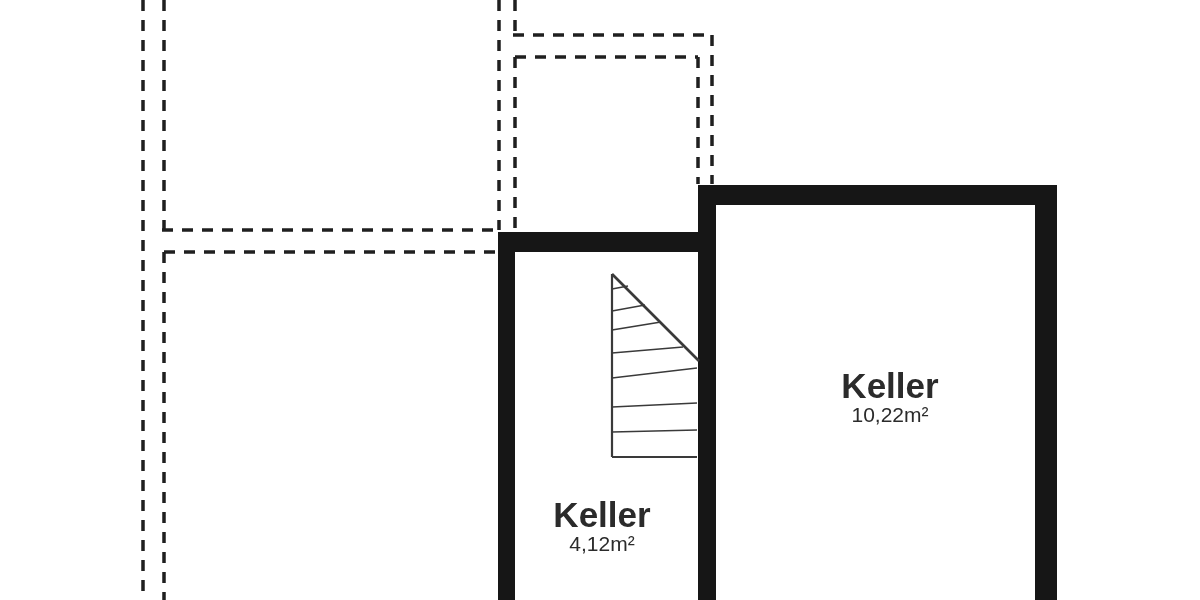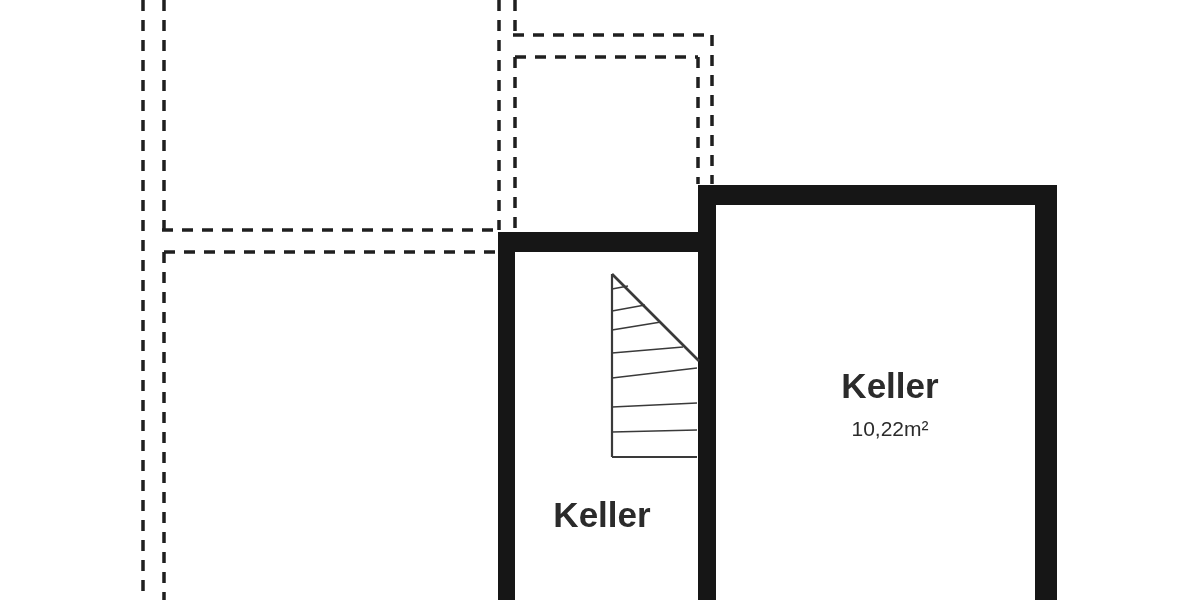--- a/index.html
+++ b/index.html
@@ -53,21 +53,21 @@
   .room-name {
     font-size: 35px;
     line-height: 31px;
     font-weight: bold;
     letter-spacing: 0;
   }
   .room-area {
     font-size: 21px;
     line-height: 24px;
     font-weight: normal;
-    margin-top: 16px;
+    margin-top: 2px;
   }
 </style>
 </head>
 <body>
 
 <div class="plan">
 
   <svg viewBox="0 0 1200 600" width="1200" height="600">
 
     <g>
@@ -102,20 +102,21 @@
       <line class="stair-line" x1="612" y1="330" x2="661" y2="322"></line>
       <line class="stair-line" x1="612" y1="353" x2="683" y2="347"></line>
       <line class="stair-line" x1="612" y1="378" x2="697" y2="368"></line>
       <line class="stair-line" x1="612" y1="407" x2="697" y2="403"></line>
       <line class="stair-line" x1="612" y1="432" x2="697" y2="430"></line>
     </g>
   </svg>
 
   <div class="room-label" style="left:502px; top:499px; width:200px;">
     <div class="room-name">Keller</div>
+    <div class="room-area">4,12m²</div>
   </div>
 
   <div class="room-label" style="left:790px; top:370px; width:200px;">
     <div class="room-name">Keller</div>
     <div class="room-area">10,22m²</div>
   </div>
 
 </div>
 
 </body></html>

